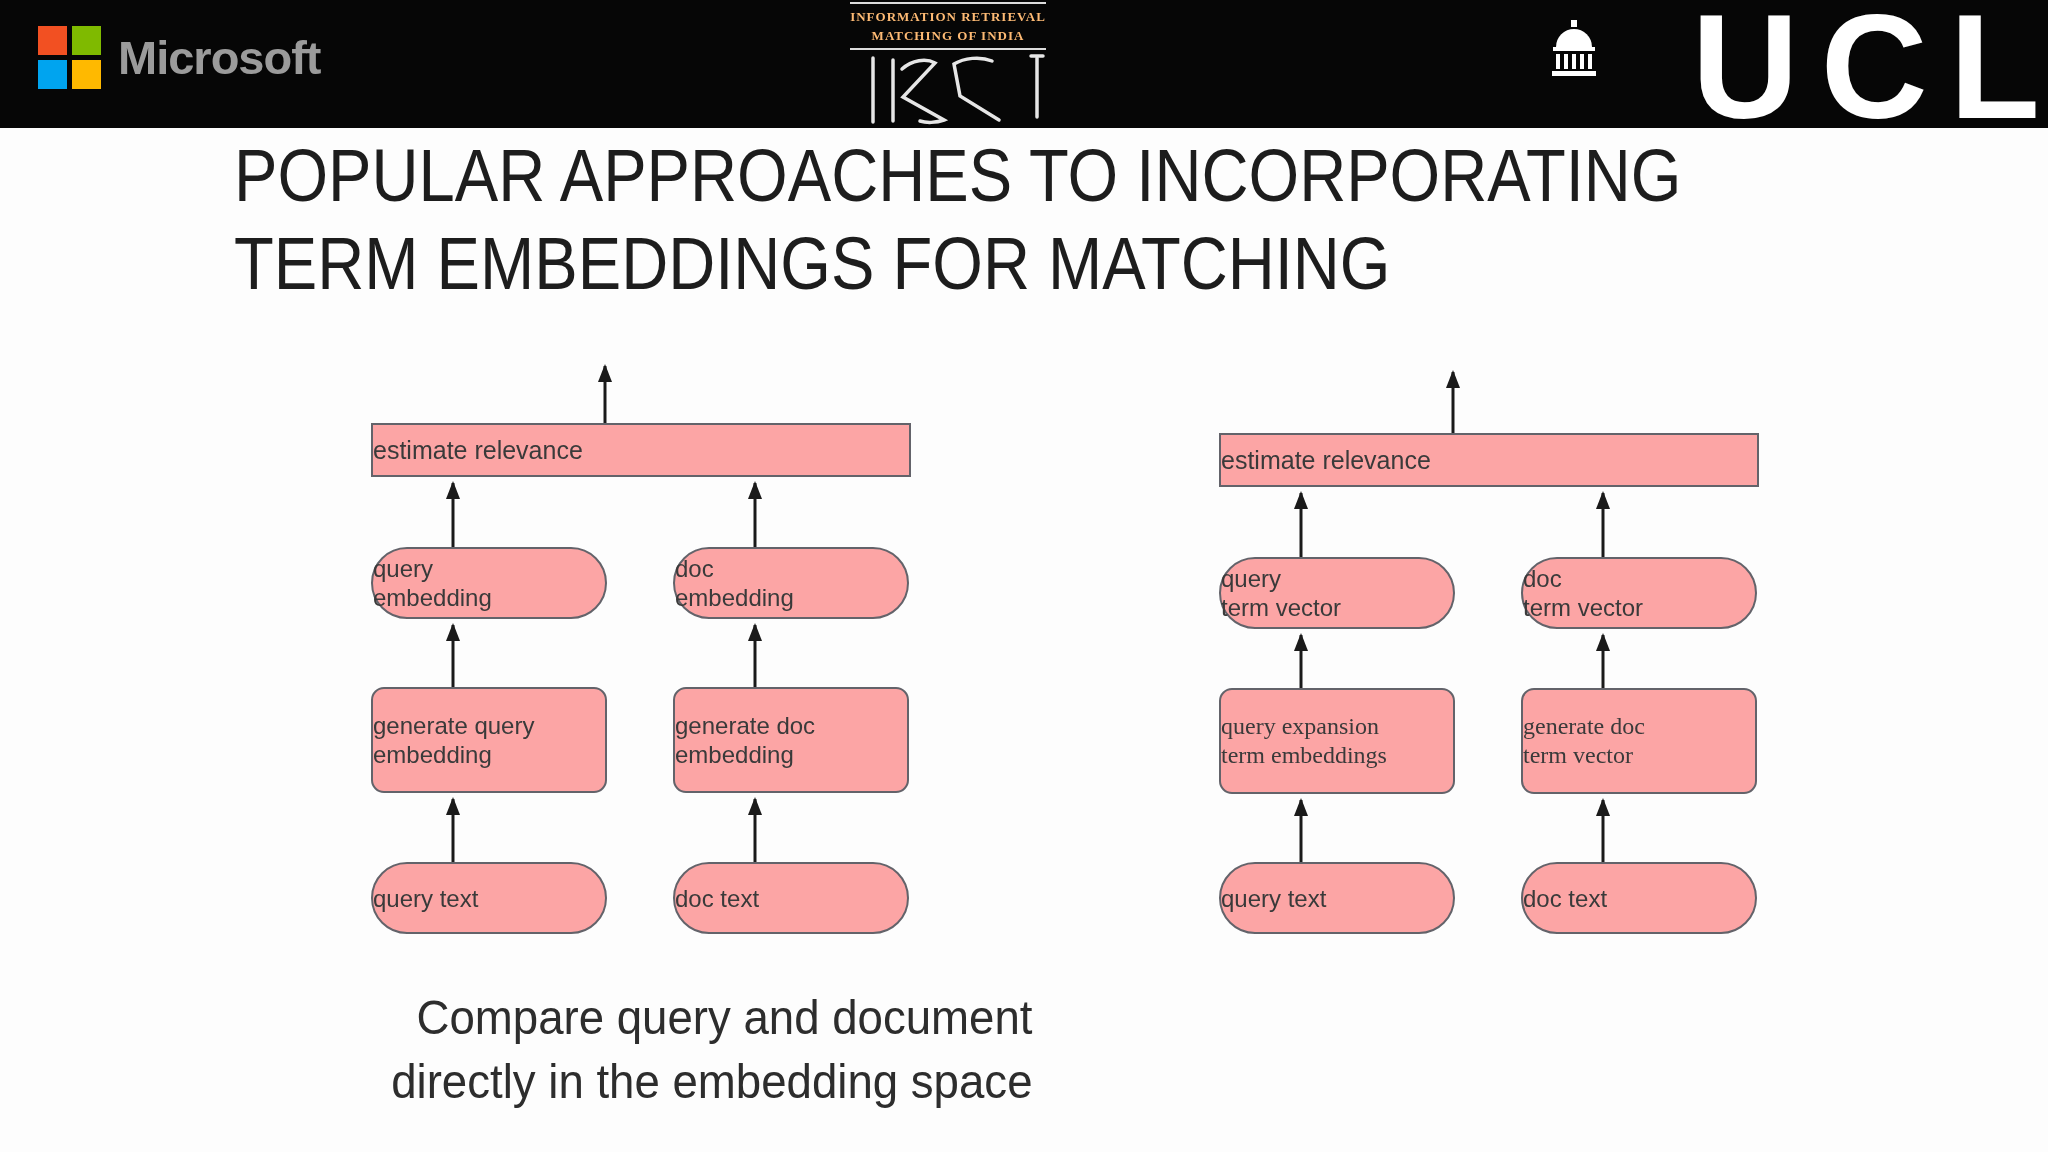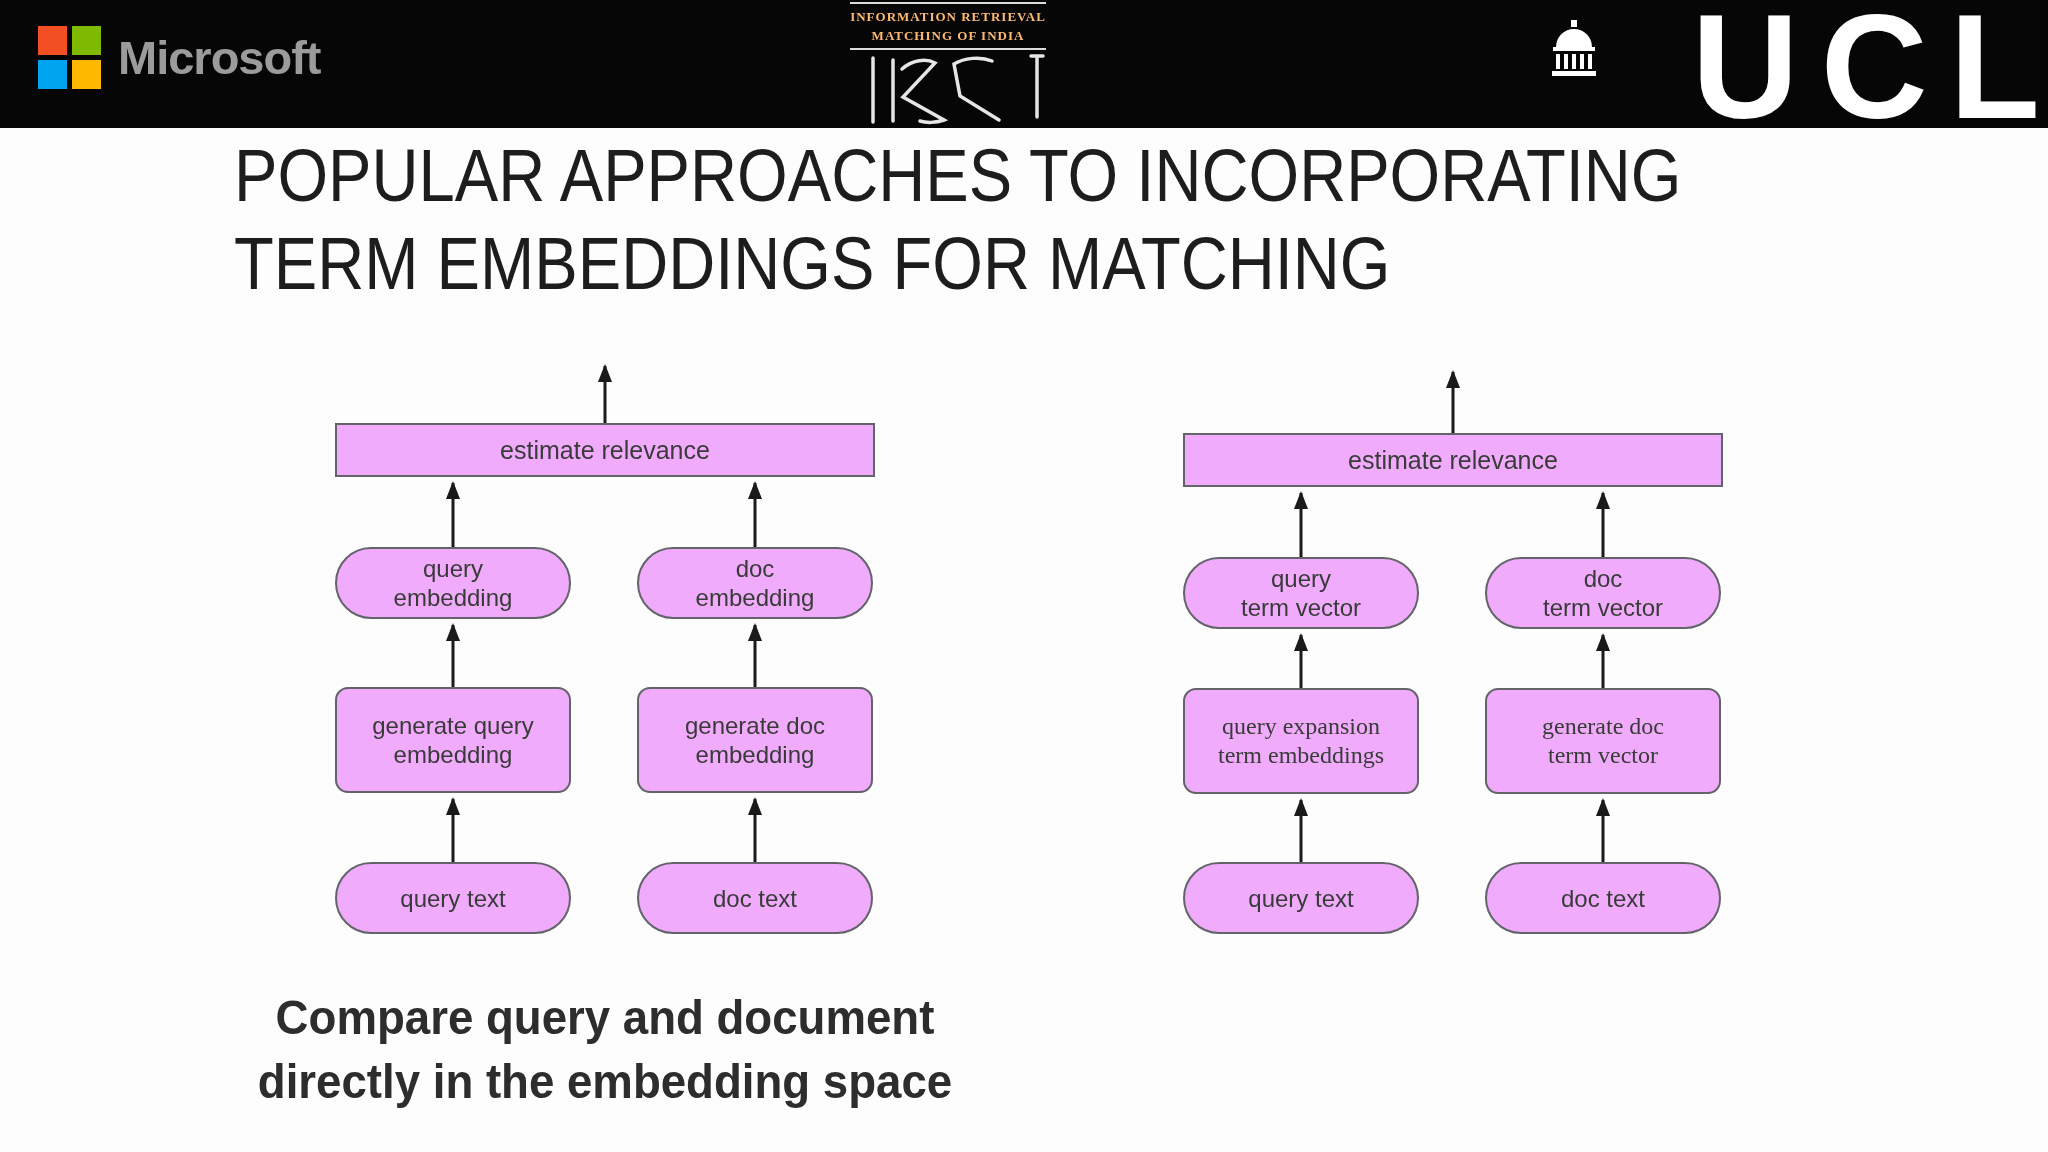--- a/index.html
+++ b/index.html
@@ -67,23 +67,23 @@
     letter-spacing: 0px;
   }
 
   
   .diagram { position: absolute; width: 660px; height: 620px; }
   #diagram-left  { left: 280px;  top: 340px; }
   #diagram-right { left: 1128px; top: 340px; }
   .flow-svg { position: absolute; left: 0; top: 0; pointer-events: none; }
 
   .node {
-    position: absolute; background: #f0abfc; border: 2px solid #63636a;
-    display: flex; flex-direction: column; align-items: center; justify-content: center;
-    color: #3a3a3a; font-size: 24px; line-height: 29px; text-align: center;
+    position: absolute; background: #fca5a5; border: 2px solid #63636a;
+    display: flex; flex-direction: column; align-items: flex-start; justify-content: center;
+    color: #3a3a3a; font-size: 24px; line-height: 29px; text-align: center; margin-left: 36px;
   }
   .node.wide { width: 540px; height: 54px; left: 55px; font-size: 25px; }
   .node.pill { width: 236px; height: 72px; border-radius: 37px; }
   .node.rect { width: 236px; height: 106px; border-radius: 13px; }
   .col-a { left: 55px; }
   .col-b { left: 357px; }
 
   
   #diagram-left  .row-est   { top: 83px; }
   #diagram-left  .row-pill1 { top: 207px; }
@@ -91,21 +91,21 @@
   #diagram-left  .row-pill3 { top: 522px; }
   
   #diagram-right .row-est   { top: 93px; }
   #diagram-right .row-pill1 { top: 217px; }
   #diagram-right .row-rect  { top: 348px; font-family: Liberation Serif, serif; }
   #diagram-right .row-pill3 { top: 522px; }
 
   
   .caption {
     position: absolute; top: 986px; width: 900px;
-    text-align: center; color: #2d2d2d; font-weight: 700;
+    text-align: right; color: #2d2d2d; font-weight: 400;
     font-size: 48px;
   }
   #caption-left  { left: 155px; }
   #caption-right { left: 1000px; }
   .caption .c-line {
     line-height: 64px; white-space: nowrap;
     transform: scaleX(0.95); transform-origin: center;
   }
 </style>
 </head>

